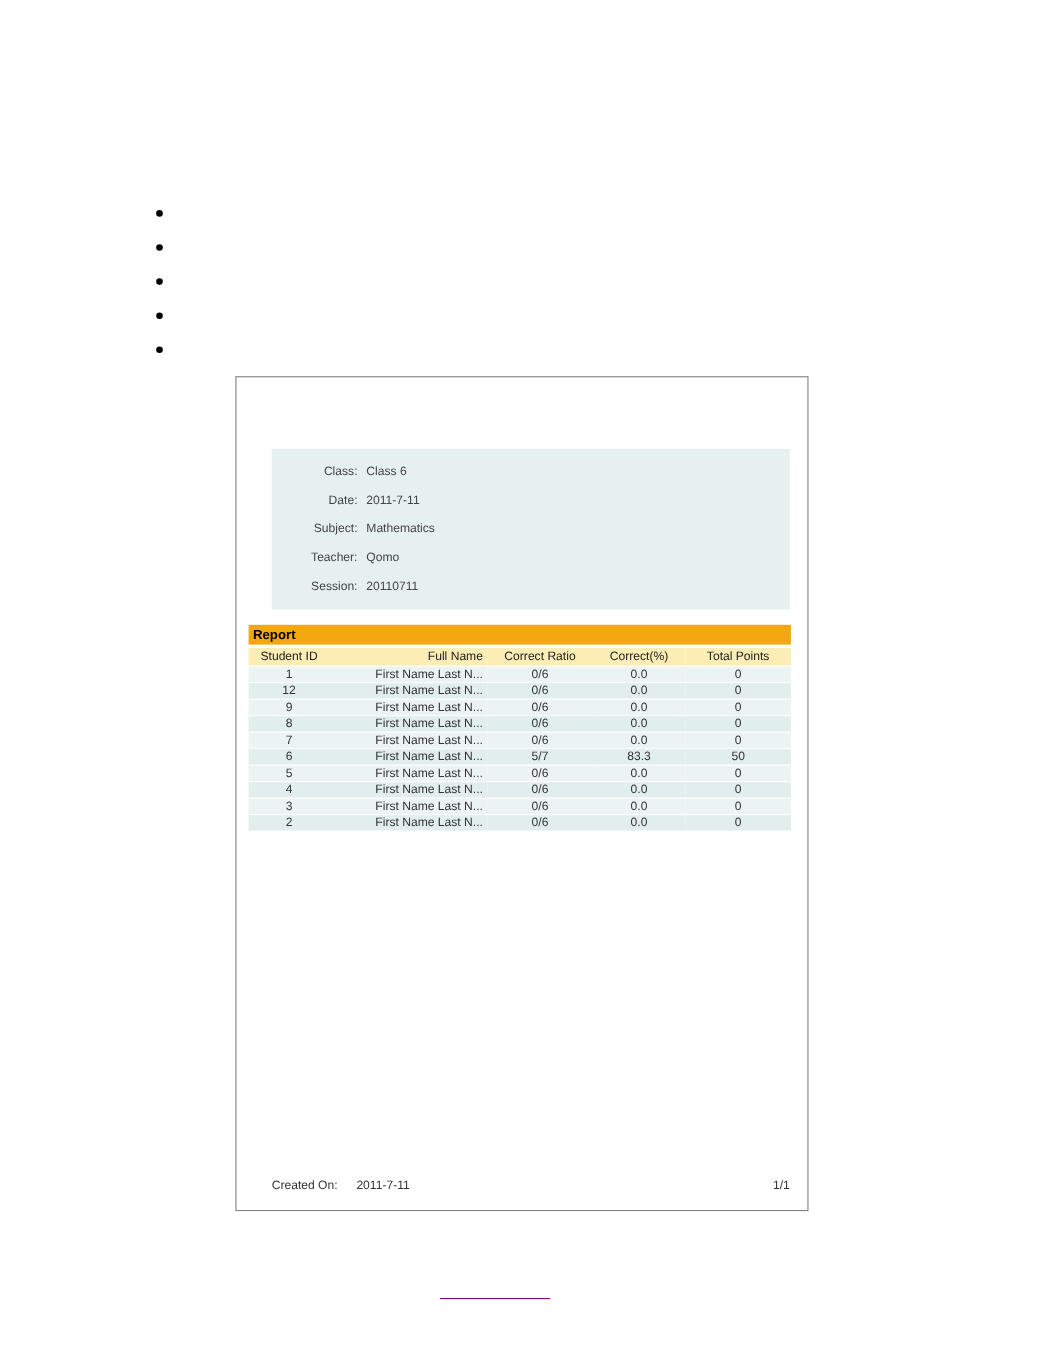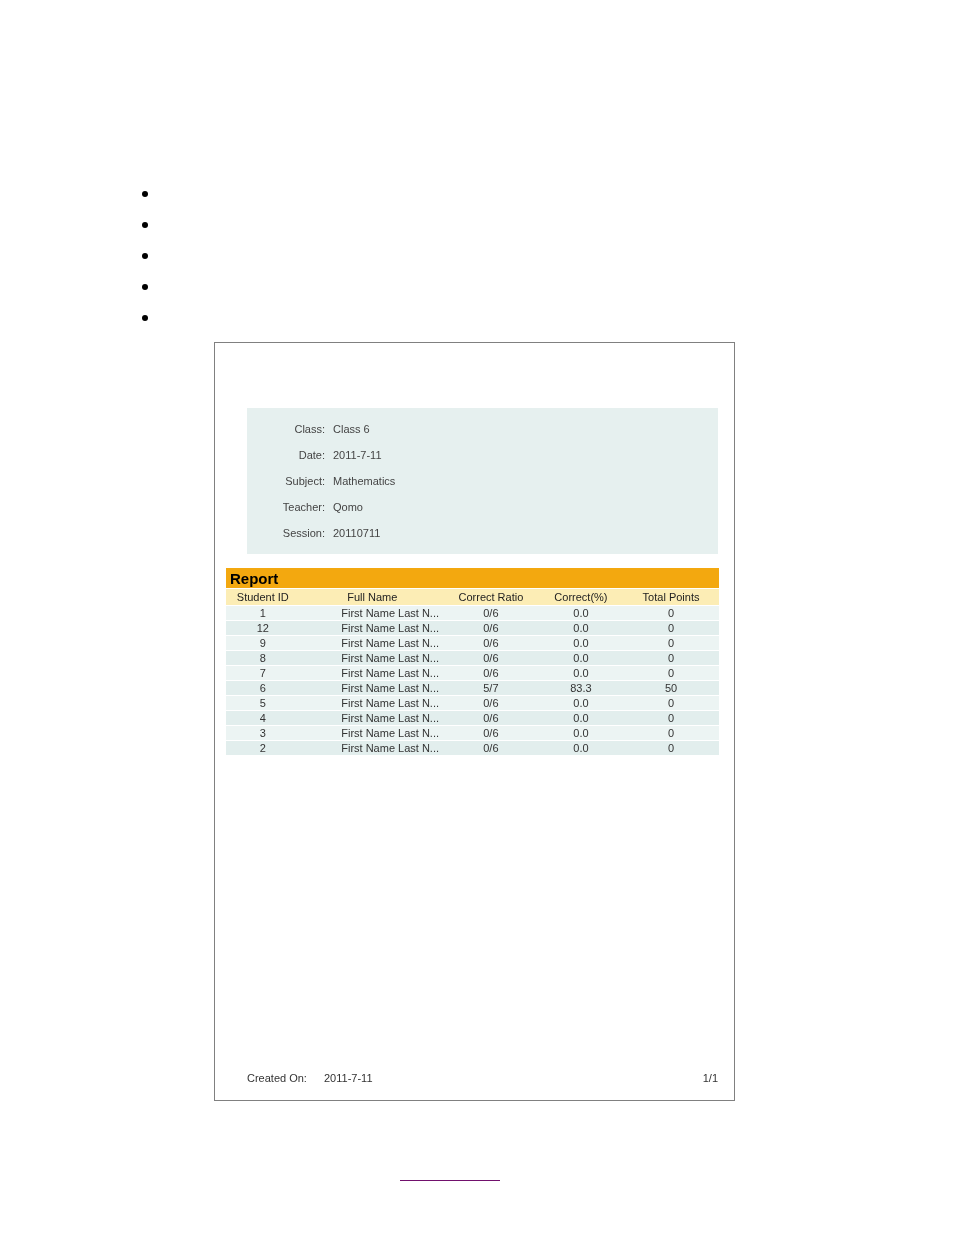--- a/index.html
+++ b/index.html
@@ -78,42 +78,42 @@
     padding-left: 4px;
   }
   .report-header-bar {
     position: absolute;
     top: 225px;
     left: 11px;
     width: 493px;
     background: #f3a80f;
     color: #000;
     font-weight: bold;
-    font-size: 15px;
+    font-size: 12px;
     padding: 2px 4px;
     box-sizing: border-box;
   }
   .table {
     position: absolute;
     top: 245px;
     left: 11px;
     width: 493px;
     border-collapse: collapse;
     font-size: 11px;
   }
   .table th {
     background: #fcedb5;
     font-weight: normal;
     padding: 2px 4px;
     text-align: center;
     color: #222;
     border-top: 1px solid #fff;
     border-bottom: 1px solid #fff;
   }
-  .table th.fullname { text-align: center; padding-left: 6px; }
+  .table th.fullname { text-align: right; padding-left: 6px; }
   .table td {
     padding: 1px 4px;
     text-align: center;
     color: #333;
     border-top: 1px solid #fff;
   }
   .table td.fullname { text-align: right; padding-left: 6px; }
   .table tbody tr:nth-child(odd) { background: #ecf4f3; }
   .table tbody tr:nth-child(even) { background: #e2eeed; }
   .col-id { width: 70px; }

